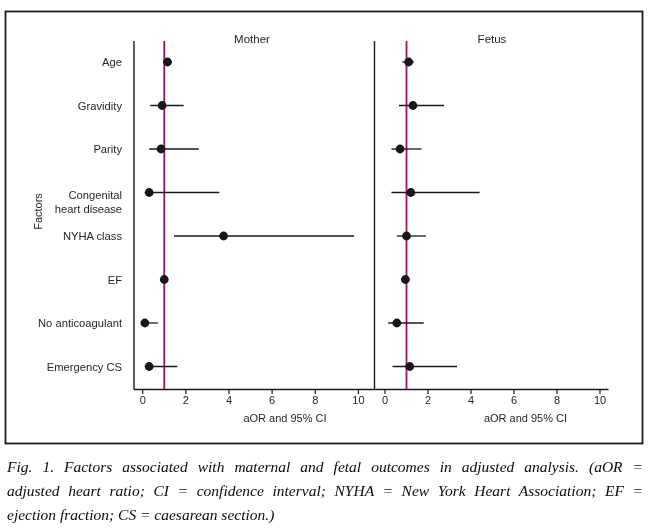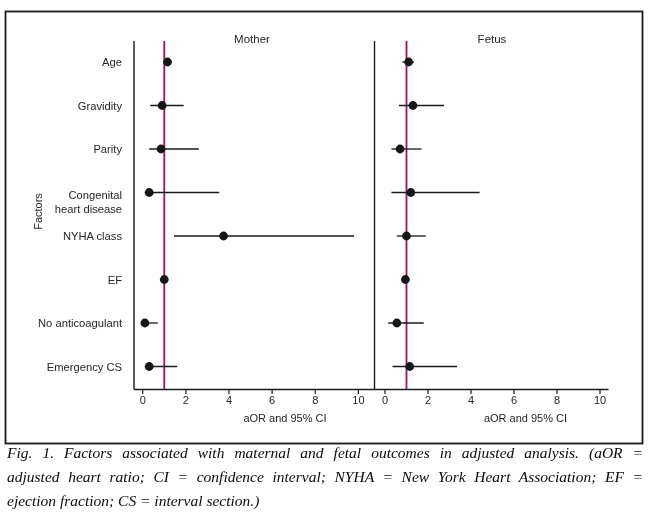--- a/index.html
+++ b/index.html
@@ -6,21 +6,21 @@
   .stage{
     position:relative;
     width:653px;height:529px;
     background:#ffffff;
     font-family:"Liberation Sans",sans-serif;
     overflow:hidden;
   }
   .chart-svg{position:absolute;left:0;top:0;}
   .caption{
     position:absolute;
-    left:7px;top:441px;width:636px;
+    left:7px;top:455px;width:636px;
     font-family:"Liberation Serif",serif;
     font-style:italic;
     font-size:15.5px;
     line-height:24px;
     color:#0a0a0a;
   }
   .cap-line{white-space:normal;}
   .cap-line.just{text-align:justify;text-align-last:justify;}
 </style>
 </head>
@@ -101,15 +101,15 @@
       <line x1="403.275" y1="279.5" x2="407.575" y2="279.5" stroke="#1a1a1a" stroke-width="1.3"></line>
       <circle cx="405.425" cy="279.5" r="4.4" fill="#171717"></circle>
       <line x1="388.225" y1="323" x2="423.7" y2="323" stroke="#1a1a1a" stroke-width="1.3"></line>
       <circle cx="396.825" cy="323" r="4.4" fill="#171717"></circle>
       <line x1="392.525" y1="366.5" x2="457.025" y2="366.5" stroke="#1a1a1a" stroke-width="1.3"></line>
       <circle cx="409.725" cy="366.5" r="4.4" fill="#171717"></circle>
     </svg>
   <div class="caption">
     <div class="cap-line just">Fig. 1. Factors associated with maternal and fetal outcomes in adjusted analysis. (aOR =</div>
     <div class="cap-line just">adjusted heart ratio; CI = confidence interval; NYHA = New York Heart Association; EF =</div>
-    <div class="cap-line">ejection fraction; CS = interval section.)</div>
+    <div class="cap-line">ejection fraction; CS = caesarean section.)</div>
   </div>
 </div>
 
 </body></html>

